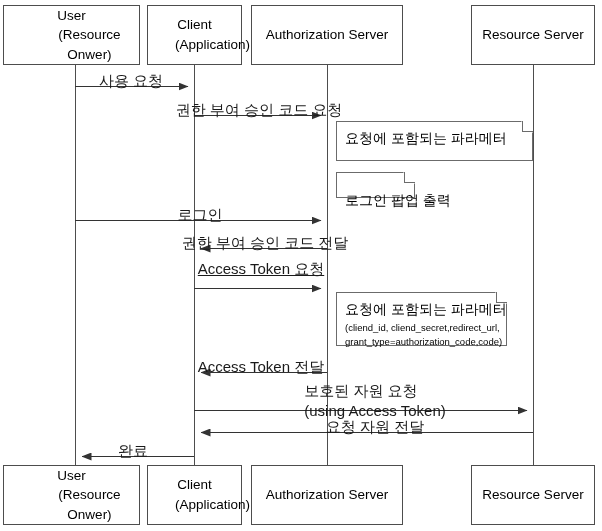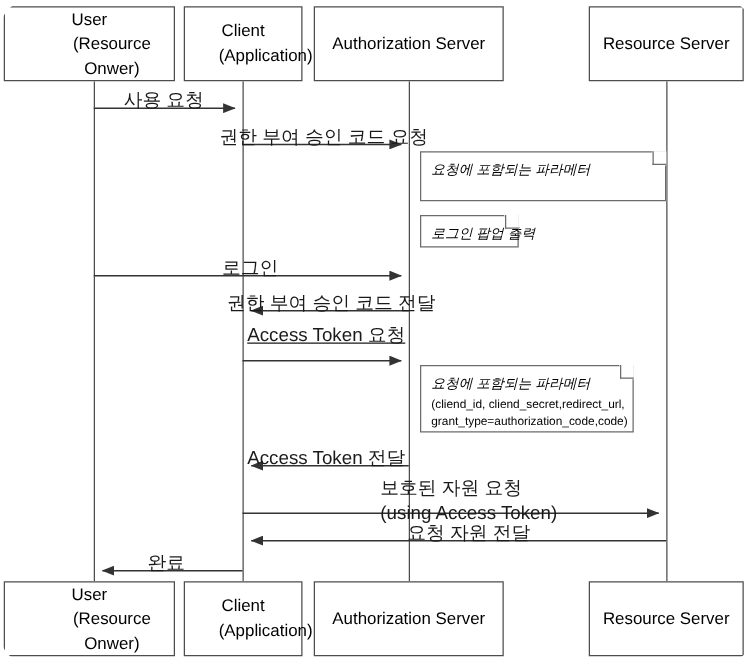--- a/index.html
+++ b/index.html
@@ -10,21 +10,20 @@
   body {
     font-family: "Liberation Sans", sans-serif;
     -webkit-font-smoothing: antialiased;
   }
   #diagram {
     position: relative;
     width: 602px;
     height: 531px;
     overflow: hidden;
     background: #ffffff;
-    border-radius: 24px;
   }
   #diagram svg {
     position: absolute;
     left: 0;
     top: 0;
   }
   .actor-box {
     position: absolute;
     box-sizing: border-box;
     border: 1px solid #4d4d4d;
@@ -71,23 +70,22 @@
     width: 12px;
     height: 12px;
     background: #ffffff;
     clip-path: polygon(100% 0, 100% 100%, 0 0);
     box-sizing: border-box;
   }
   .note-line {
     white-space: nowrap;
   }
   .note-line.title {
-    font-size: 11px;
+    font-size: 14px;
     margin-bottom: 1px;
-    font-style: italic;
   }
   .msg-label {
     position: absolute;
     color: #1a1a1a;
     font-size: 15px;
     line-height: 1.35;
     white-space: nowrap;
     transform: translateX(-50%);
   }
 </style>
@@ -198,21 +196,21 @@
   <div class="msg-label" style="left:133px; top:441px;">
     <div>완료</div>
   </div>
 
   <div class="note" style="left:336px; top:121px; width:197px; height:40px;">
     <span class="fold-cover"></span>
     <span class="fold"></span>
     <div class="note-line title">요청에 포함되는 파라메터</div>
   </div>
 
-  <div class="note" style="left:336px; top:172px; width:79px; height:26px; padding-top:6px;">
+  <div class="note" style="left:336px; top:172px; width:79px; height:26px; padding-top:17px;">
     <span class="fold-cover"></span>
     <span class="fold"></span>
     <div class="note-line title">로그인 팝업 출력</div>
   </div>
 
   <div class="note" style="left:336px; top:292px; width:171px; height:54px;">
     <span class="fold-cover"></span>
     <span class="fold"></span>
     <div class="note-line title">요청에 포함되는 파라메터</div>
     <div class="note-line">(cliend_id, cliend_secret,redirect_url,</div>

